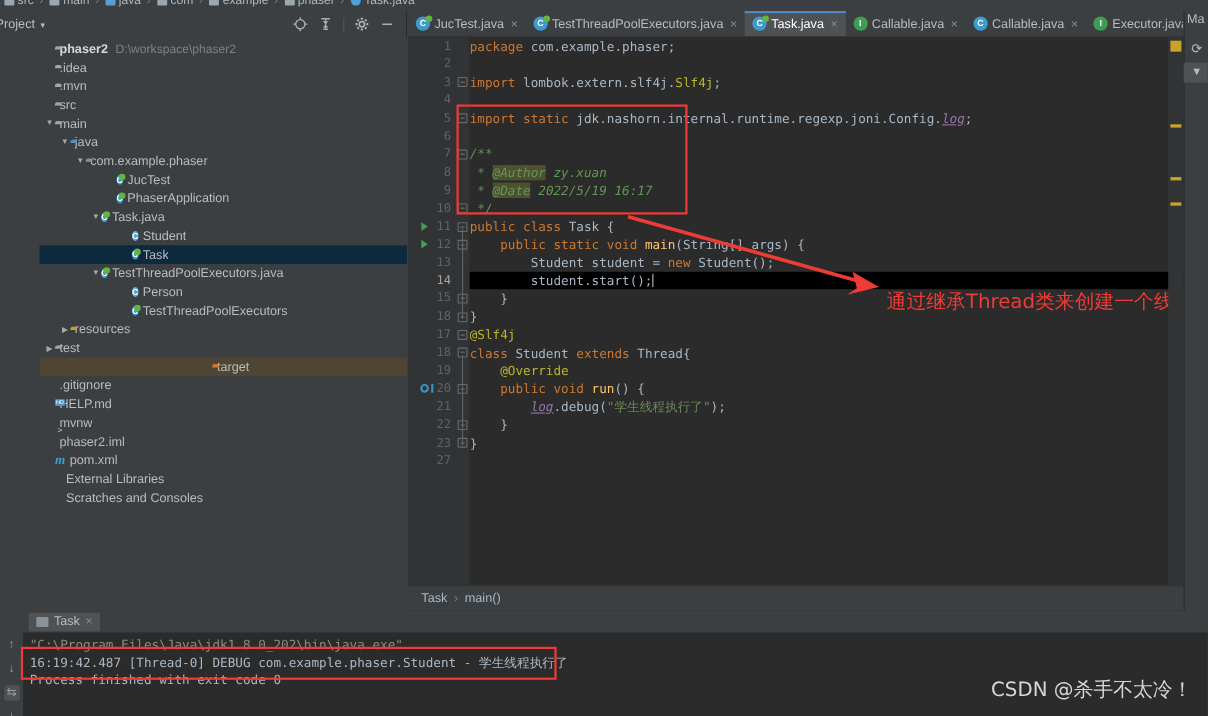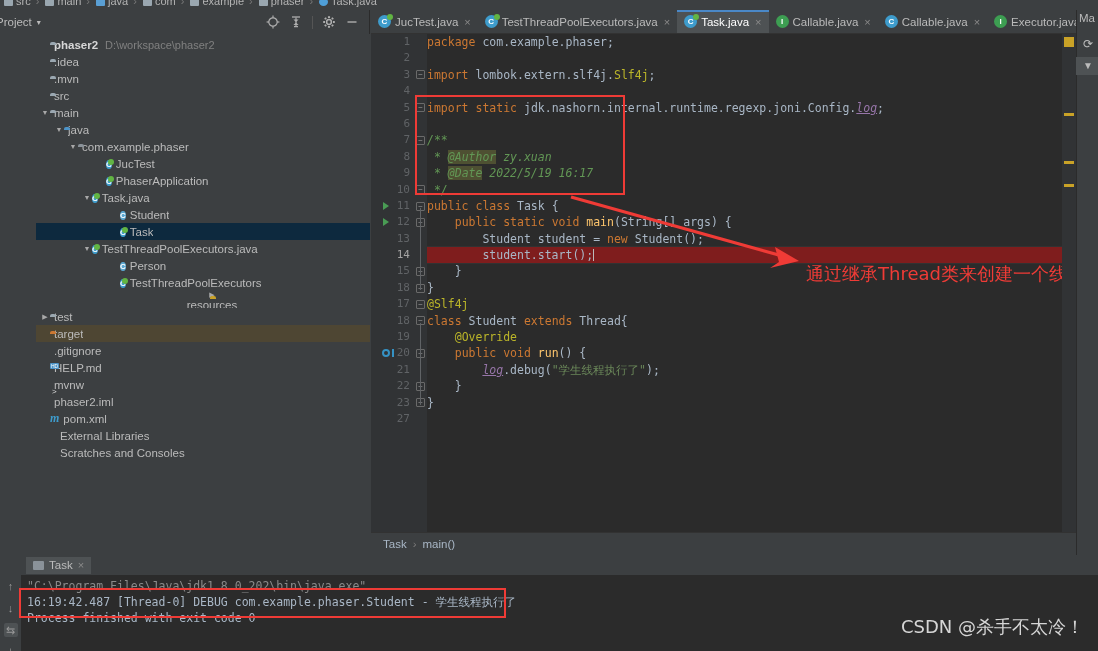--- a/index.html
+++ b/index.html
@@ -144,21 +144,21 @@
   .fmark { position:absolute; left:3px; width:9px; height:9px; border:1px solid #6a6a6a; border-radius:1px;
            font-size:8px; line-height:7px; text-align:center; color:#9a9a9a; background:#313335; }
   .fline { position:absolute; left:7px; width:1px; background:#606366; }
 
   .code {
     position: absolute; left: 56px; top: 0; width: 649px; height: 100%;
     font-family: "DejaVu Sans Mono", monospace; font-size: 11.5px;
     line-height: 16.4px; color: #a9b7c6; white-space: pre;
   }
   .cl { height: 16.4px; }
-  .cl.cur { background: #7f1d1d; box-shadow: 0 0 0 1px #323232; }
+  .cl.cur { background: #000000; box-shadow: 0 0 0 1px #323232; }
   .kw { color:#cc7832; } .str { color:#6a8759; }
   .ann { color:#bbb529; } .cmt { color:#629755; font-style:italic; }
   .cmtTag { color:#629755; font-style:italic; background:#4e5032; } .mth { color:#ffc66d; } .fld { color:#9876aa; font-style:italic;text-decoration:underline; } .yel { color:#bbb529; }
   .caret { display:inline-block; width:1px; height:12px; background:#bbb; vertical-align:-2px; }
 
   .red-box {
     position:absolute; border: 2px solid #ef3b36; pointer-events:none;
   }
   .annot-text {
     position:absolute; color:#ef3b36; font-size:18px; white-space:nowrap;
@@ -355,31 +355,31 @@
         <div class="row" style="padding-left: 74px;">
           <span class="arrow"></span>
           <span class="ic"><span class="cls plain">C</span></span>
           <span class="lbl">Person</span>
         </div>
         <div class="row" style="padding-left: 74px;">
           <span class="arrow"></span>
           <span class="ic"><span class="cls green-dot">C</span></span>
           <span class="lbl">TestThreadPoolExecutors</span>
         </div>
-        <div class="row" style="padding-left: 18px; flex-direction: column;">
+        <div class="row" style="padding-left: 18px;">
           <span class="arrow">▶</span>
           <span class="ic"><span class="fold res"></span></span>
           <span class="lbl">resources</span>
         </div>
         <div class="row" style="padding-left: 4px;">
           <span class="arrow">▶</span>
           <span class="ic"><span class="fold"></span></span>
           <span class="lbl">test</span>
         </div>
-        <div class="row target-row" style="padding-left: 4px;">
+        <div class="row target-row" style="padding-left: 4px; justify-content: center;">
           <span class="arrow"></span>
           <span class="ic"><span class="fold orange"></span></span>
           <span class="lbl">target</span>
         </div>
         <div class="row" style="padding-left: 4px;">
           <span class="arrow"></span>
           <span class="ic"><span class="filei git"></span></span>
           <span class="lbl">.gitignore</span>
         </div>
         <div class="row" style="padding-left: 4px;">

